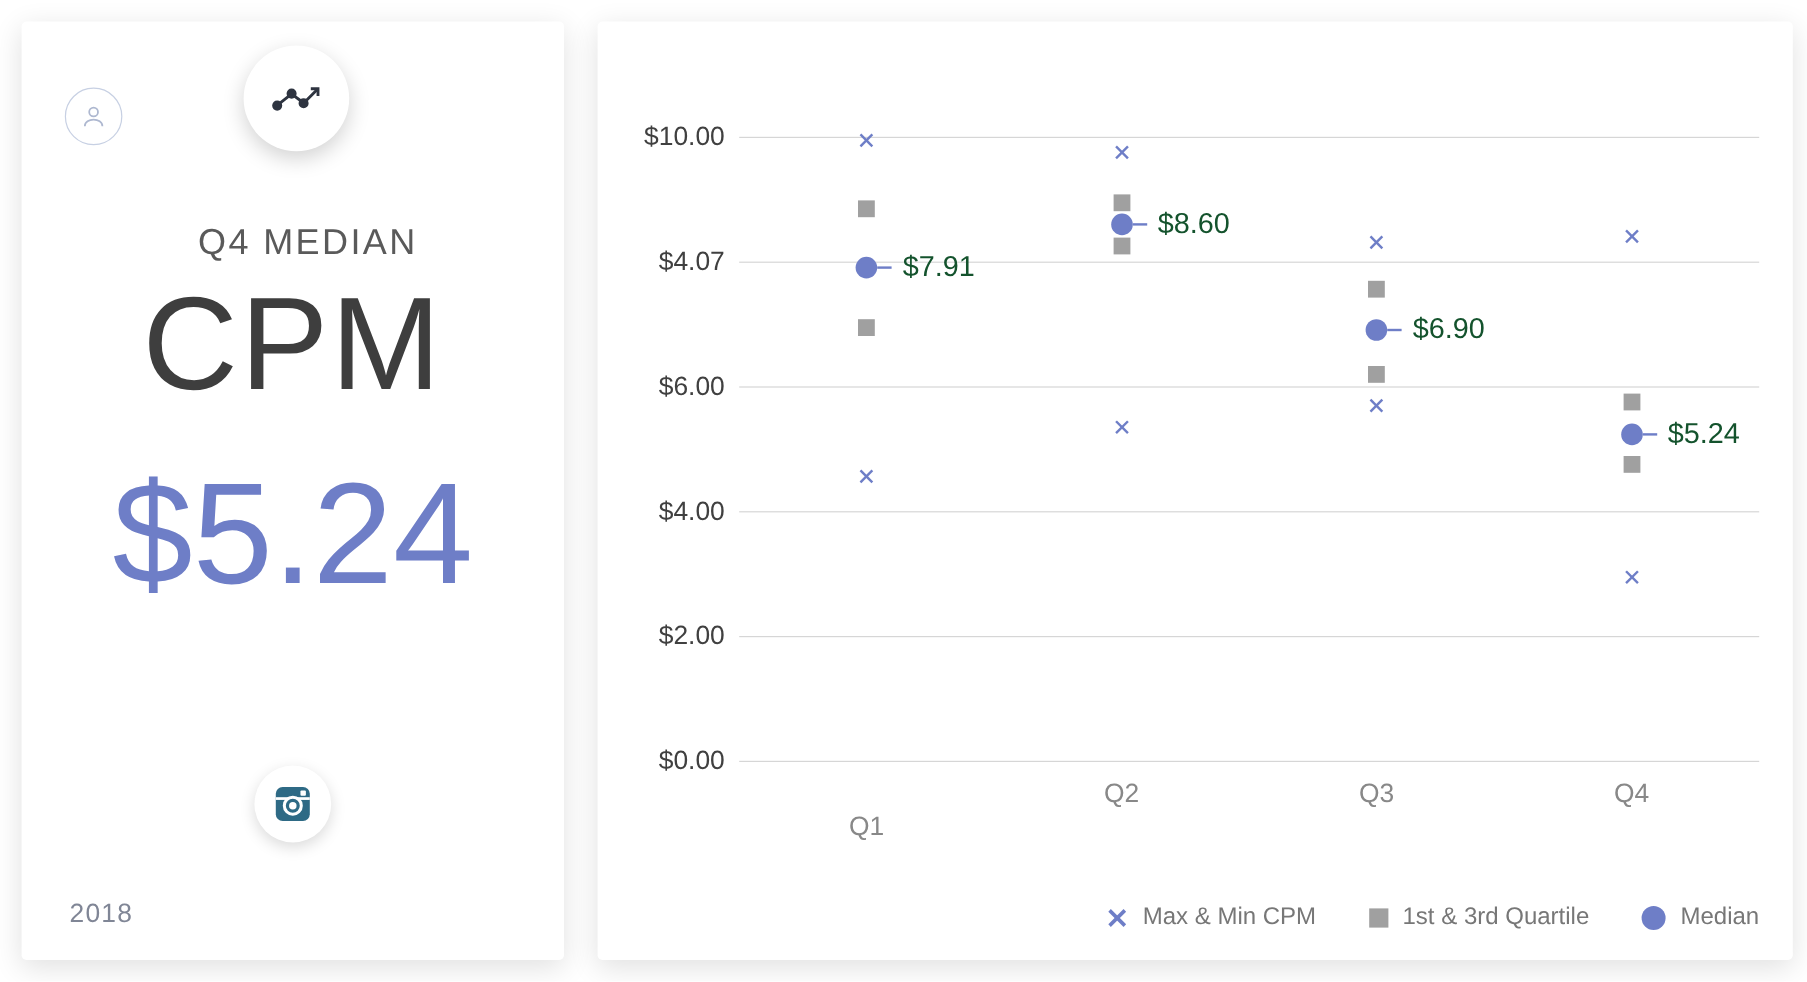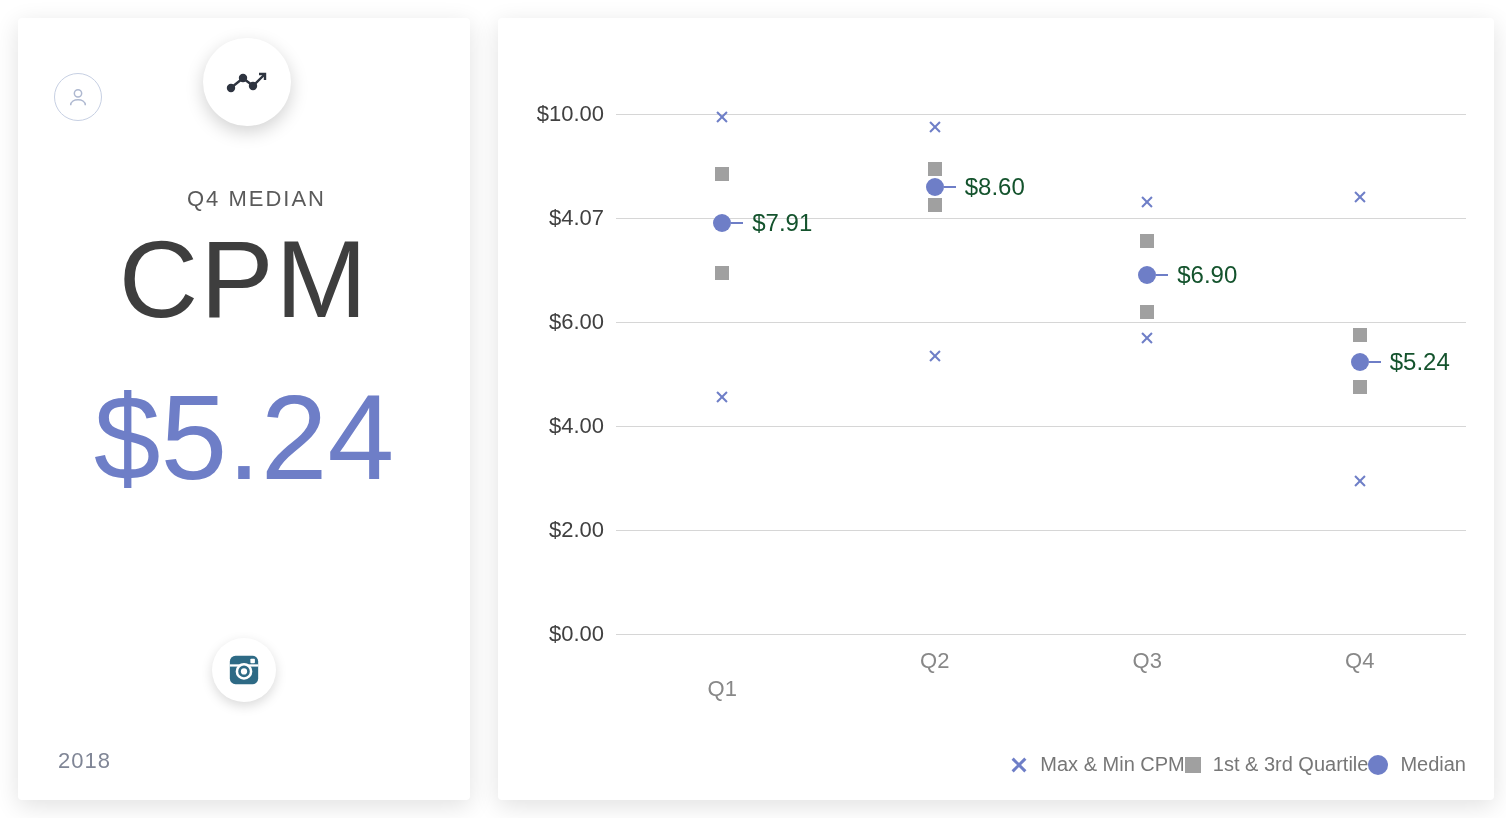--- a/index.html
+++ b/index.html
@@ -61,21 +61,21 @@
     justify-content: center;
   }
   .summary-block {
     position: absolute;
     top: 168px;
     left: 0;
     right: 0;
     text-align: center;
   }
   .summary-label {
-    font-size: 22px;
+    font-size: 30px;
     font-weight: 300;
     letter-spacing: 2px;
     color: #5a5a5a;
     padding-left: 25px;
   }
   .summary-metric {
     font-size: 110px;
     font-weight: 200;
     letter-spacing: 2px;
     color: #3e3e3e;
@@ -204,20 +204,21 @@
     white-space: nowrap;
   }
 
   
   .legend {
     position: absolute;
     bottom: 24px;
     left: 0; right: 28px;
     display: flex;
     justify-content: flex-end;
+    gap: 44px;
     font-size: 20px;
     color: #777;
   }
   .legend-item {
     display: flex;
     align-items: center;
     gap: 12px;
   }
   .legend-sq {
     width: 16px; height: 16px;

